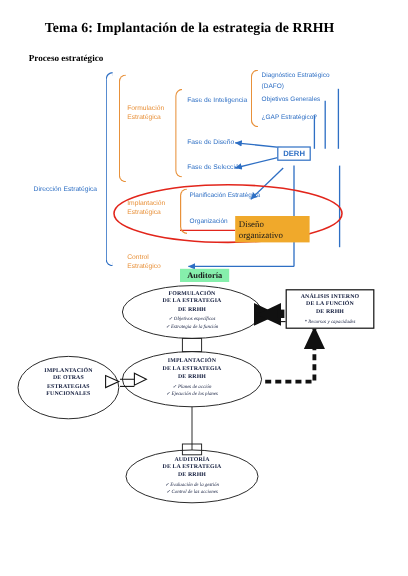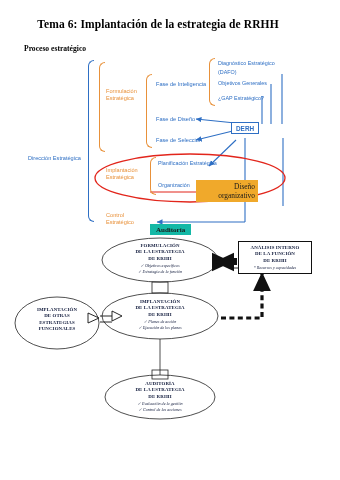--- a/index.html
+++ b/index.html
@@ -37,24 +37,24 @@
 
   
   .box-derh{
     position:absolute;border:1.2px solid #2E6FC4;background:#fff;
     font-family:"Liberation Sans", sans-serif;font-weight:bold;font-size:6.4px;
     color:#2E6FC4;text-align:center;padding:1.5px 4px;
   }
   .box-amber{
     position:absolute;background:#F0A92B;
     font-family:"Liberation Serif", serif;font-size:7.4px;color:#1a1a1a;
-    text-align:right;line-height:1.22;padding:2px 3px;
+    text-align:left;line-height:1.22;padding:2px 3px;
   }
   .box-yellow{
-    position:absolute;background:#14b8a6;
+    position:absolute;background:#86efac;
     font-family:"Liberation Serif", serif;font-weight:bold;font-size:7px;color:#1a1a1a;
     text-align:right;padding:1.5px 6px;
   }
 
   
   svg.ov{position:absolute;left:0;top:0;width:340px;height:480px;overflow:visible;}
 
   
   .ell-txt{
     position:absolute;text-align:center;

